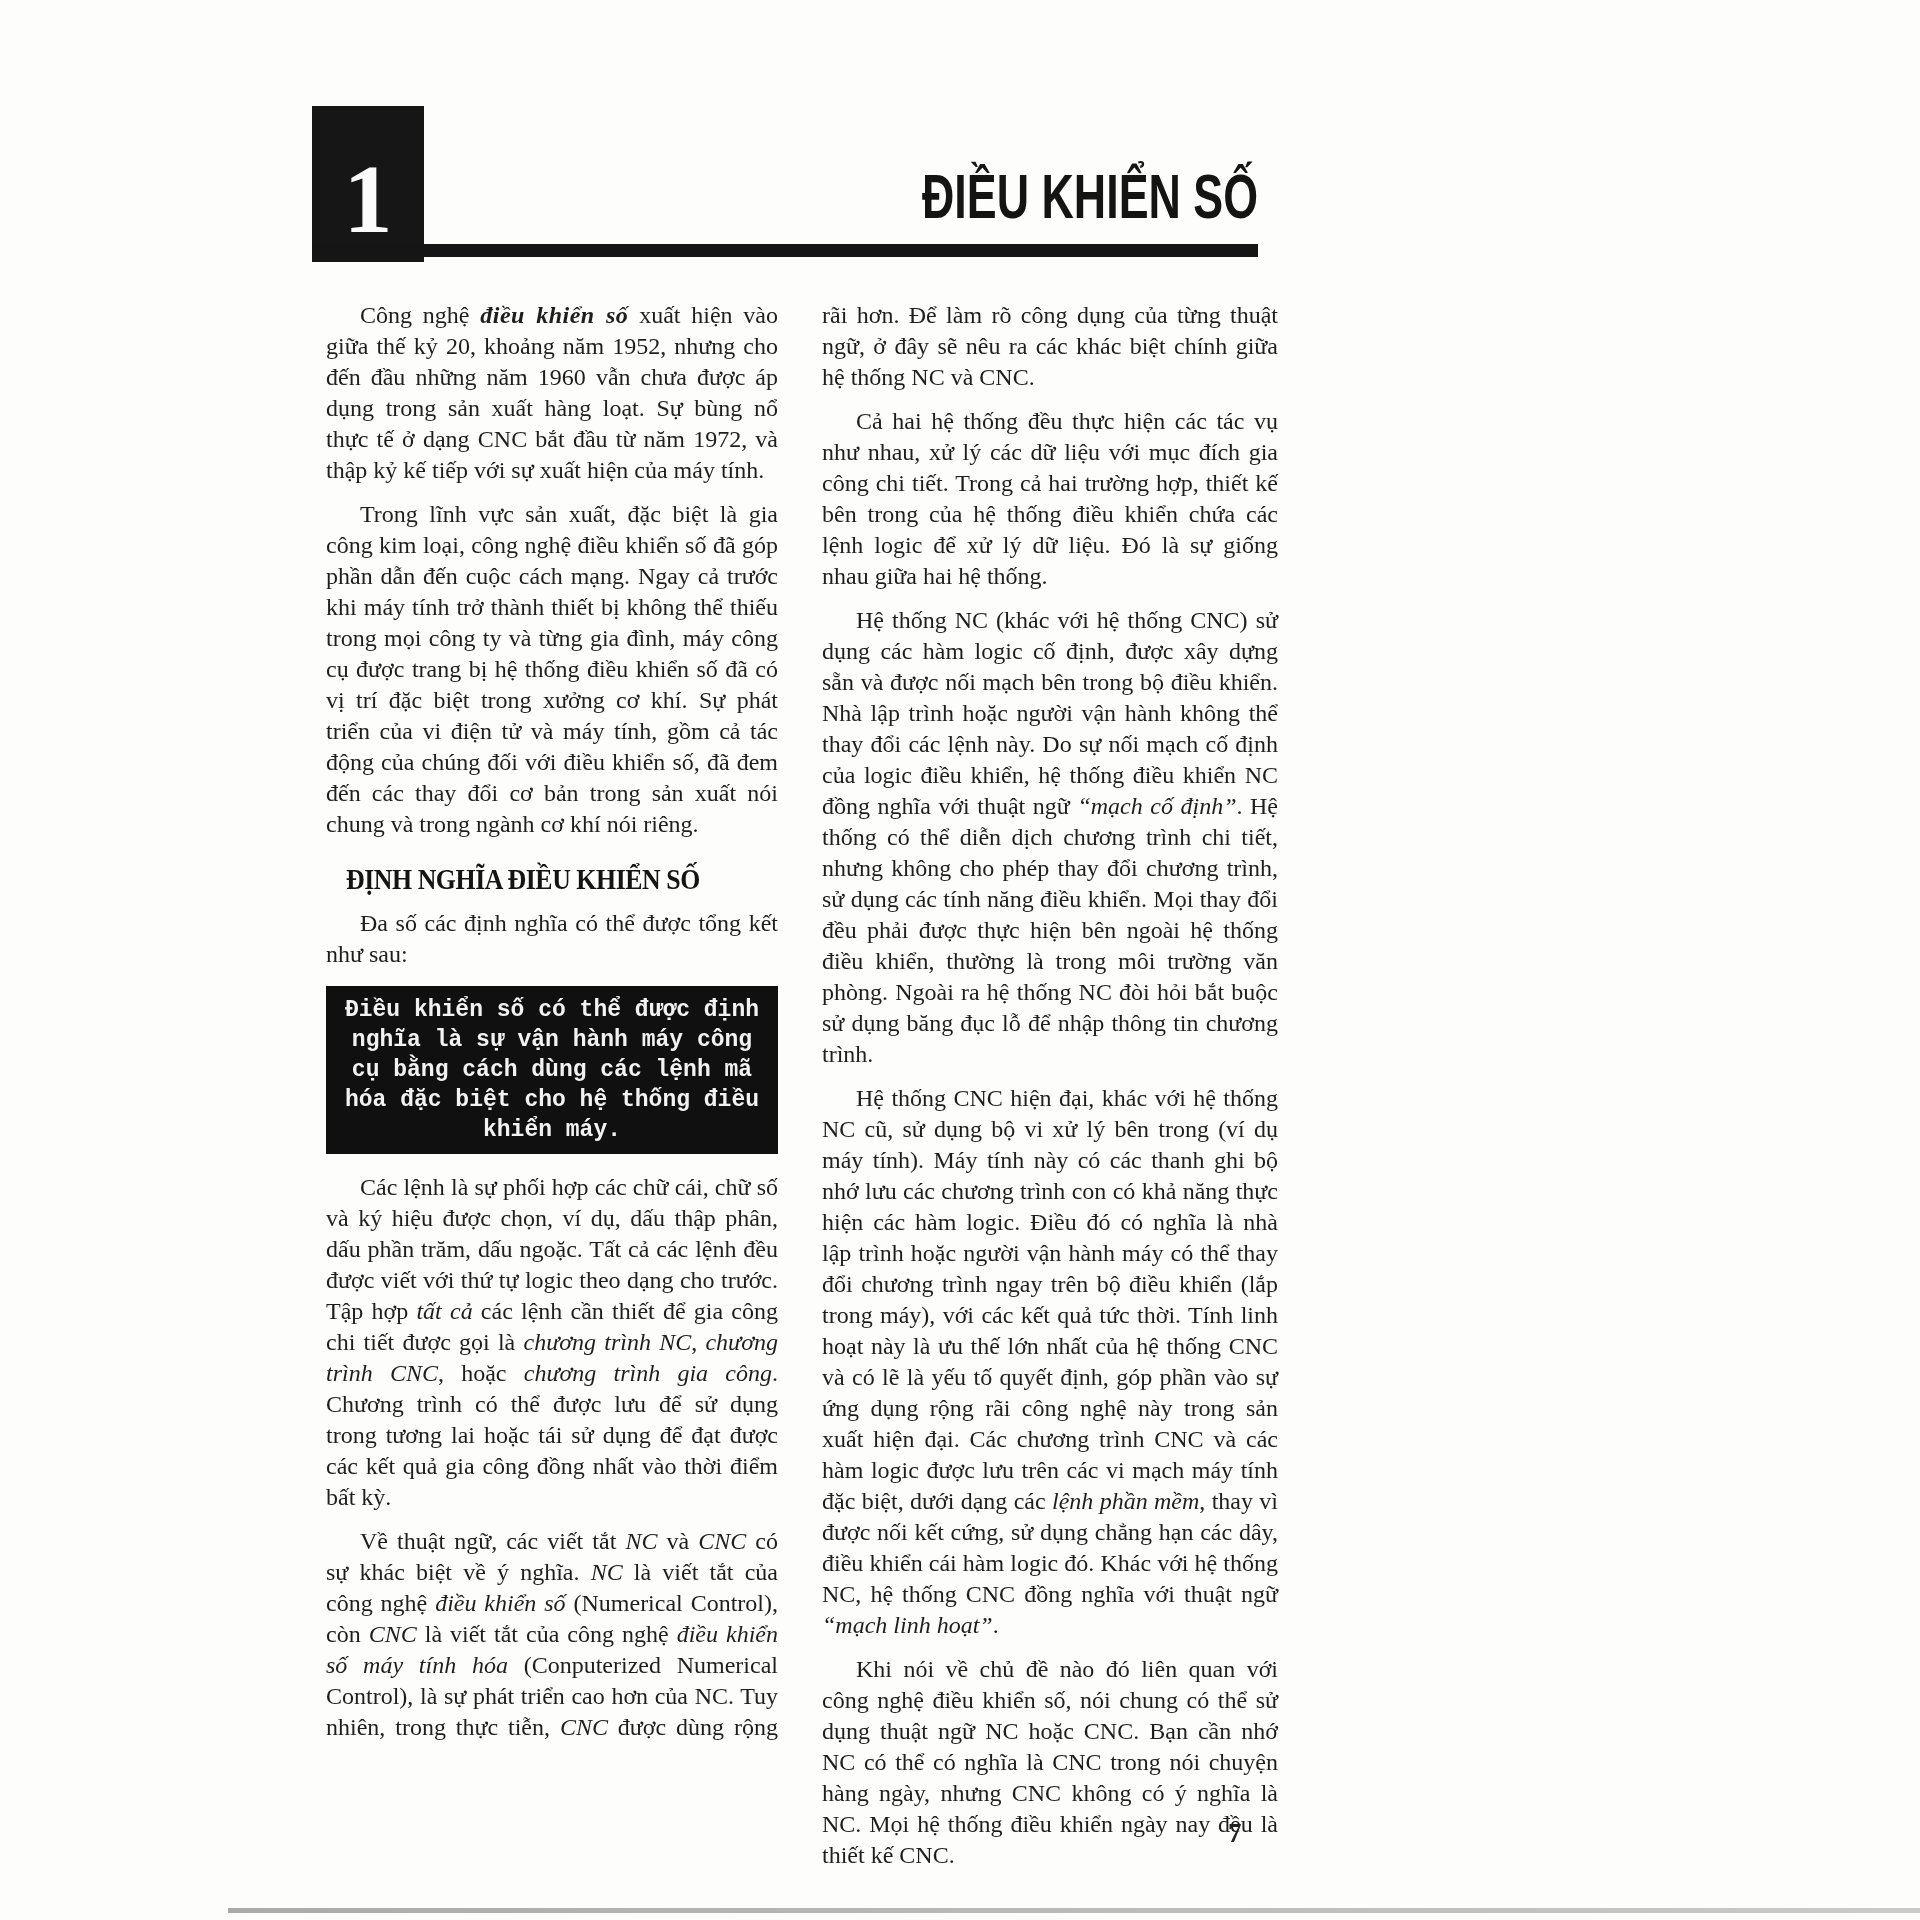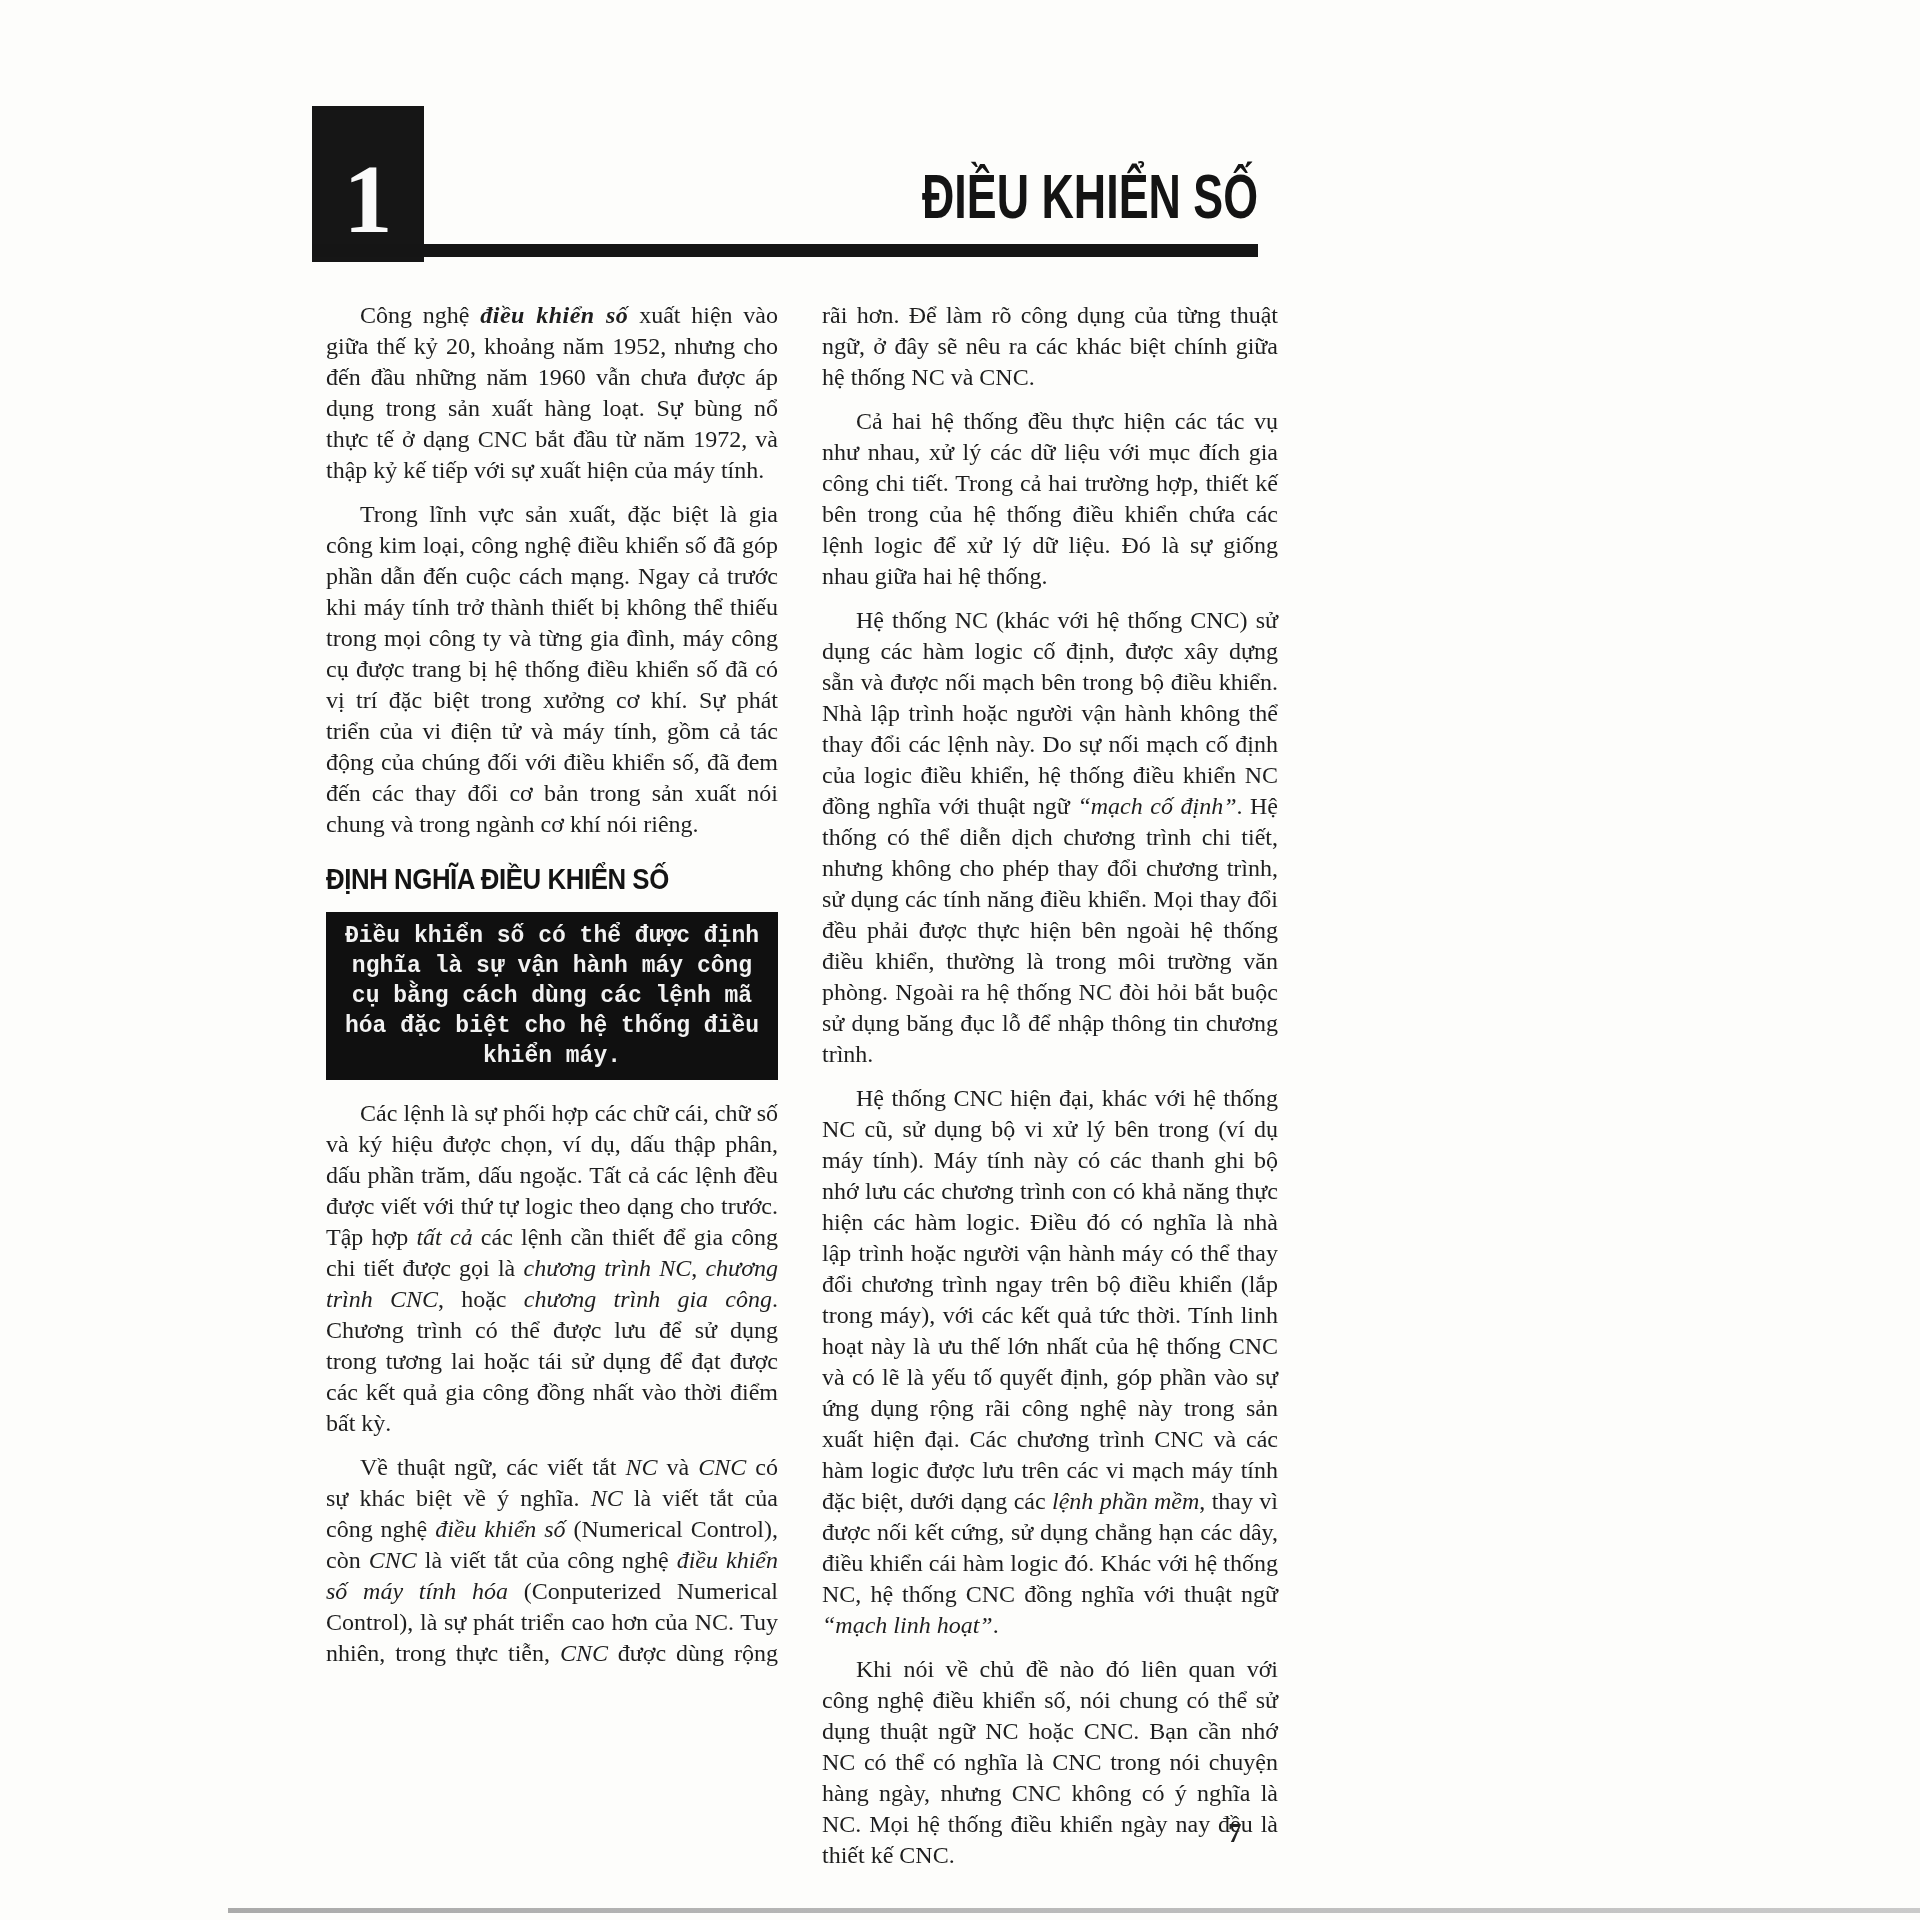--- a/index.html
+++ b/index.html
@@ -35,23 +35,23 @@
     position:absolute;top:300px;
     font-size:24px;line-height:31px;text-align:justify;
   }
   .col-left{left:326px;width:452px;}
   .col-right{left:822px;width:456px;}
   .body-para{margin:0 0 13px 0;text-indent:34px;}
   .body-para.jl{text-align-last:justify;}
   .st-i{font-style:italic;}
   .st-bi{font-weight:bold;font-style:italic;letter-spacing:0.5px;}
   .sec-heading{
-    font-family:Liberation Sans, sans-serif;
+    font-family:Liberation Serif, serif;
     font-weight:bold;font-size:30px;line-height:34px;color:#141414;
-    margin:22px 0 12px 0;text-align:left;white-space:nowrap;
+    margin:22px 0 12px 0;text-align:center;white-space:nowrap;
   }
   .sec-heading .squeeze{display:inline-block;transform:scaleX(0.86);transform-origin:left center;letter-spacing:-0.5px;}
   .callout{
     background:#101010;color:#f2f2f2;
     font-family:Liberation Mono, monospace;
     font-weight:bold;font-size:23px;line-height:30px;
     text-align:center;padding:9px 12px;margin:16px 0 18px 0;
     text-indent:0;
   }
   .page-number{
@@ -76,20 +76,21 @@
   <div class="page-title">
     <span class="squeeze">ĐIỀU KHIỂN SỐ</span>
   </div>
 
   <div class="header-rule"></div>
 
   <div class="col col-left" id="col-left">
       <p class="body-para"><span>Công nghệ </span><span class="st-bi">điều khiển số</span><span> xuất hiện vào giữa thế kỷ 20, khoảng năm 1952, nhưng cho đến đầu những năm 1960 vẫn chưa được áp dụng trong sản xuất hàng loạt. Sự bùng nổ thực tế ở dạng CNC bắt đầu từ năm 1972, và thập kỷ kế tiếp với sự xuất hiện của máy tính.</span></p>
       <p class="body-para"><span>Trong lĩnh vực sản xuất, đặc biệt là gia công kim loại, công nghệ điều khiển số đã góp phần dẫn đến cuộc cách mạng. Ngay cả trước khi máy tính trở thành thiết bị không thể thiếu trong mọi công ty và từng gia đình, máy công cụ được trang bị hệ thống điều khiển số đã có vị trí đặc biệt trong xưởng cơ khí. Sự phát triển của vi điện tử và máy tính, gồm cả tác động của chúng đối với điều khiển số, đã đem đến các thay đổi cơ bản trong sản xuất nói chung và trong ngành cơ khí nói riêng.</span></p>
       <h2 class="sec-heading"><span class="squeeze">ĐỊNH NGHĨA ĐIỀU KHIỂN SỐ</span></h2>
+      <p class="body-para"><span>Đa số các định nghĩa có thể được tổng kết như sau:</span></p>
       <div class="callout">Điều khiển số có thể được định nghĩa là sự vận hành máy công cụ bằng cách dùng các lệnh mã hóa đặc biệt cho hệ thống điều khiển máy.</div>
       <p class="body-para"><span>Các lệnh là sự phối hợp các chữ cái, chữ số và ký hiệu được chọn, ví dụ, dấu thập phân, dấu phần trăm, dấu ngoặc. Tất cả các lệnh đều được viết với thứ tự logic theo dạng cho trước. Tập hợp </span><span class="st-i">tất cả</span><span> các lệnh cần thiết để gia công chi tiết được gọi là </span><span class="st-i">chương trình NC</span><span>, </span><span class="st-i">chương trình CNC</span><span>, hoặc </span><span class="st-i">chương trình gia công</span><span>. Chương trình có thể được lưu để sử dụng trong tương lai hoặc tái sử dụng để đạt được các kết quả gia công đồng nhất vào thời điểm bất kỳ.</span></p>
       <p class="body-para jl"><span>Về thuật ngữ, các viết tắt </span><span class="st-i">NC</span><span> và </span><span class="st-i">CNC</span><span> có sự khác biệt về ý nghĩa. </span><span class="st-i">NC</span><span> là viết tắt của công nghệ </span><span class="st-i">điều khiển số</span><span> (Numerical Control), còn </span><span class="st-i">CNC</span><span> là viết tắt của công nghệ </span><span class="st-i">điều khiển số máy tính hóa</span><span> (Conputerized Numerical Control), là sự phát triển cao hơn của NC. Tuy nhiên, trong thực tiễn, </span><span class="st-i">CNC</span><span> được dùng rộng</span></p>
     </div>
   <div class="col col-right" id="col-right">
       <p class="body-para" style="text-indent: 0px;"><span>rãi hơn. Để làm rõ công dụng của từng thuật ngữ, ở đây sẽ nêu ra các khác biệt chính giữa hệ thống NC và CNC.</span></p>
       <p class="body-para"><span>Cả hai hệ thống đều thực hiện các tác vụ như nhau, xử lý các dữ liệu với mục đích gia công chi tiết. Trong cả hai trường hợp, thiết kế bên trong của hệ thống điều khiển chứa các lệnh logic để xử lý dữ liệu. Đó là sự giống nhau giữa hai hệ thống.</span></p>
       <p class="body-para"><span>Hệ thống NC (khác với hệ thống CNC) sử dụng các hàm logic cố định, được xây dựng sẵn và được nối mạch bên trong bộ điều khiển. Nhà lập trình hoặc người vận hành không thể thay đổi các lệnh này. Do sự nối mạch cố định của logic điều khiển, hệ thống điều khiển NC đồng nghĩa với thuật ngữ </span><span class="st-i">“mạch cố định”</span><span>. Hệ thống có thể diễn dịch chương trình chi tiết, nhưng không cho phép thay đổi chương trình, sử dụng các tính năng điều khiển. Mọi thay đổi đều phải được thực hiện bên ngoài hệ thống điều khiển, thường là trong môi trường văn phòng. Ngoài ra hệ thống NC đòi hỏi bắt buộc sử dụng băng đục lỗ để nhập thông tin chương trình.</span></p>
       <p class="body-para"><span>Hệ thống CNC hiện đại, khác với hệ thống NC cũ, sử dụng bộ vi xử lý bên trong (ví dụ máy tính). Máy tính này có các thanh ghi bộ nhớ lưu các chương trình con có khả năng thực hiện các hàm logic. Điều đó có nghĩa là nhà lập trình hoặc người vận hành máy có thể thay đổi chương trình ngay trên bộ điều khiển (lắp trong máy), với các kết quả tức thời. Tính linh hoạt này là ưu thế lớn nhất của hệ thống CNC và có lẽ là yếu tố quyết định, góp phần vào sự ứng dụng rộng rãi công nghệ này trong sản xuất hiện đại. Các chương trình CNC và các hàm logic được lưu trên các vi mạch máy tính đặc biệt, dưới dạng các </span><span class="st-i">lệnh phần mềm</span><span>, thay vì được nối kết cứng, sử dụng chẳng hạn các dây, điều khiển cái hàm logic đó. Khác với hệ thống NC, hệ thống CNC đồng nghĩa với thuật ngữ </span><span class="st-i">“mạch linh hoạt”</span><span>.</span></p>
       <p class="body-para"><span>Khi nói về chủ đề nào đó liên quan với công nghệ điều khiển số, nói chung có thể sử dụng thuật ngữ NC hoặc CNC. Bạn cần nhớ NC có thể có nghĩa là CNC trong nói chuyện hàng ngày, nhưng CNC không có ý nghĩa là NC. Mọi hệ thống điều khiển ngày nay đều là thiết kế CNC.</span></p>

